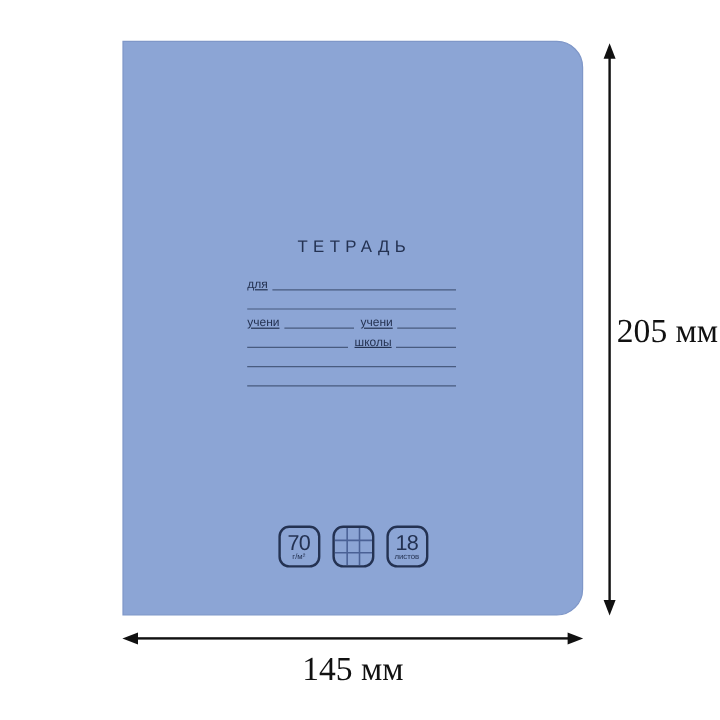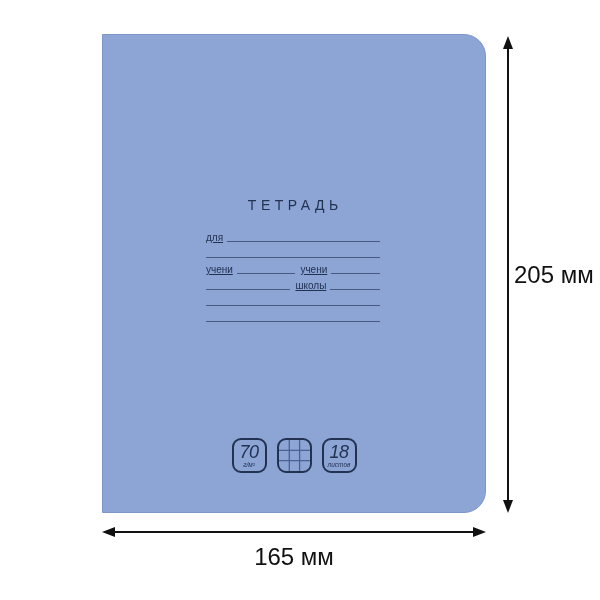--- a/index.html
+++ b/index.html
@@ -64,21 +64,20 @@
   .rule.w17 { flex: 1.7; }
 
   
   .badges {
     position: absolute;
     left: 0; right: 0;
     top: 403px;
     display: flex;
     justify-content: center;
     gap: 10px;
-    font-style: italic;
   }
   .badge {
     width: 35px; height: 35px;
     border: 2px solid var(--ink);
     border-radius: 9px;
     display: flex;
     flex-direction: column;
     align-items: center;
     justify-content: center;
     color: var(--ink);
@@ -132,22 +131,22 @@
   }
   .ah-right {
     right: 0; top: 0;
     border-top: 5px solid transparent;
     border-bottom: 5px solid transparent;
     border-left: 13px solid var(--arrow);
   }
   .dim-label {
     position: absolute;
     color: var(--arrow);
-    font-family: Liberation Sans, sans-serif;
-    font-size: 24px;
+    font-family: Liberation Serif, serif;
+    font-size: 28px;
   }
   .dim-label.height { left: 514px; top: 261px; }
   .dim-label.width { left: 102px; width: 384px; top: 543px; text-align: center; }
 </style>
 </head>
 <body>
 
 <div class="cover">
 
   <div class="label-area">
@@ -209,13 +208,13 @@
   <span class="shaft"></span>
   <span class="ah ah-down"></span>
 </div>
 <div class="dim-label height">205 мм</div>
 
 <div class="dim-h">
   <span class="ah ah-left"></span>
   <span class="shaft"></span>
   <span class="ah ah-right"></span>
 </div>
-<div class="dim-label width">165 мм</div>
+<div class="dim-label width">145 мм</div>
 
 </body></html>

